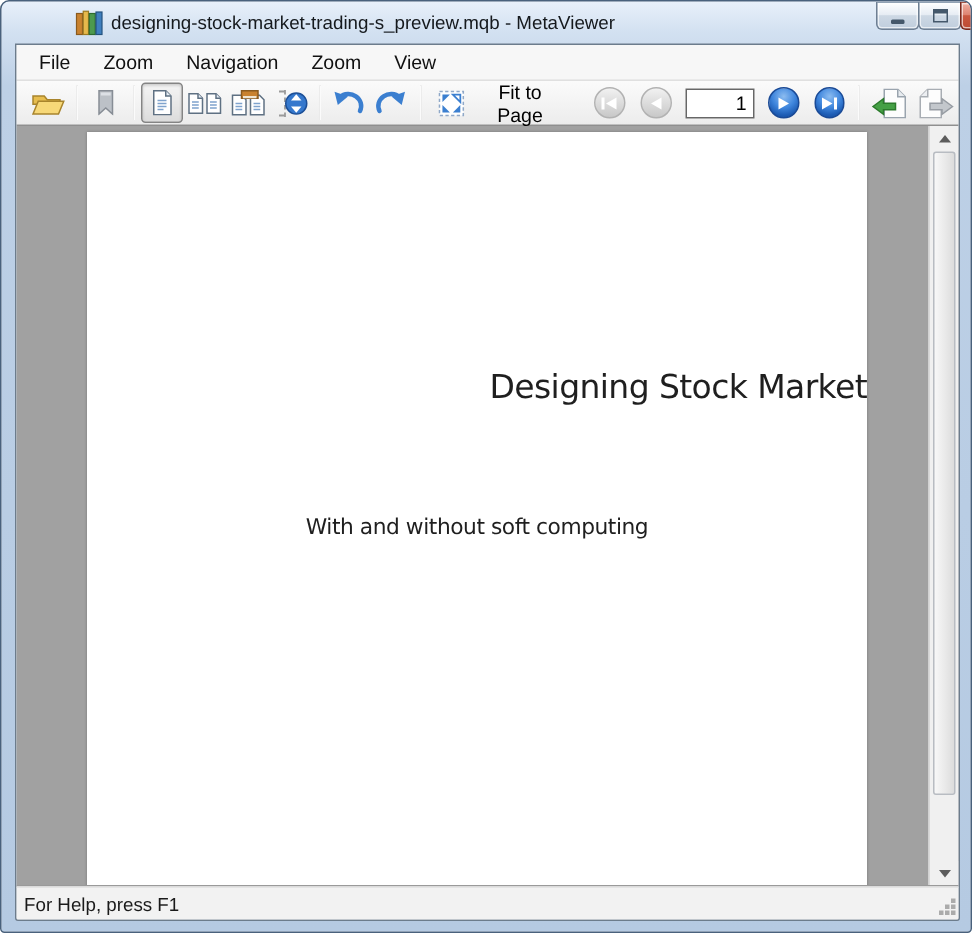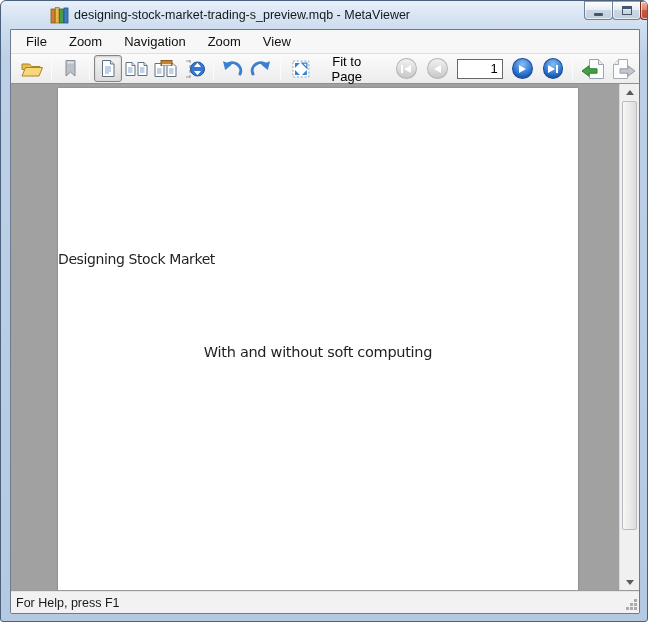--- a/index.html
+++ b/index.html
@@ -76,21 +76,21 @@
   }
 
   
   .content { position:relative; height:507px; background:#a1a1a1; border-bottom:1px solid #9a9a9a; overflow:hidden; }
   .page {
     position:absolute; left:47px; top:4px; width:520px; height:510px; background:#fff;
     box-shadow:0 0 2px rgba(0,0,0,.25);
   }
   .doc-title {
     position:absolute; left:0; top:156px; width:100%;
-    text-align:left; font-family:"DejaVu Sans",sans-serif; font-size:14px;
+    text-align:right; font-family:"DejaVu Sans",sans-serif; font-size:22px;
     line-height:30px; color:#1f1f1f; letter-spacing:-0.4px;
   }
   .doc-subtitle {
     position:absolute; left:0; top:256px; width:100%;
     text-align:center; font-family:"DejaVu Sans",sans-serif; font-size:14.5px;
     color:#1f1f1f; letter-spacing:-0.3px;
   }
 
   .vscrollbar {
     position:absolute; right:0; top:0; width:20px; height:100%;

